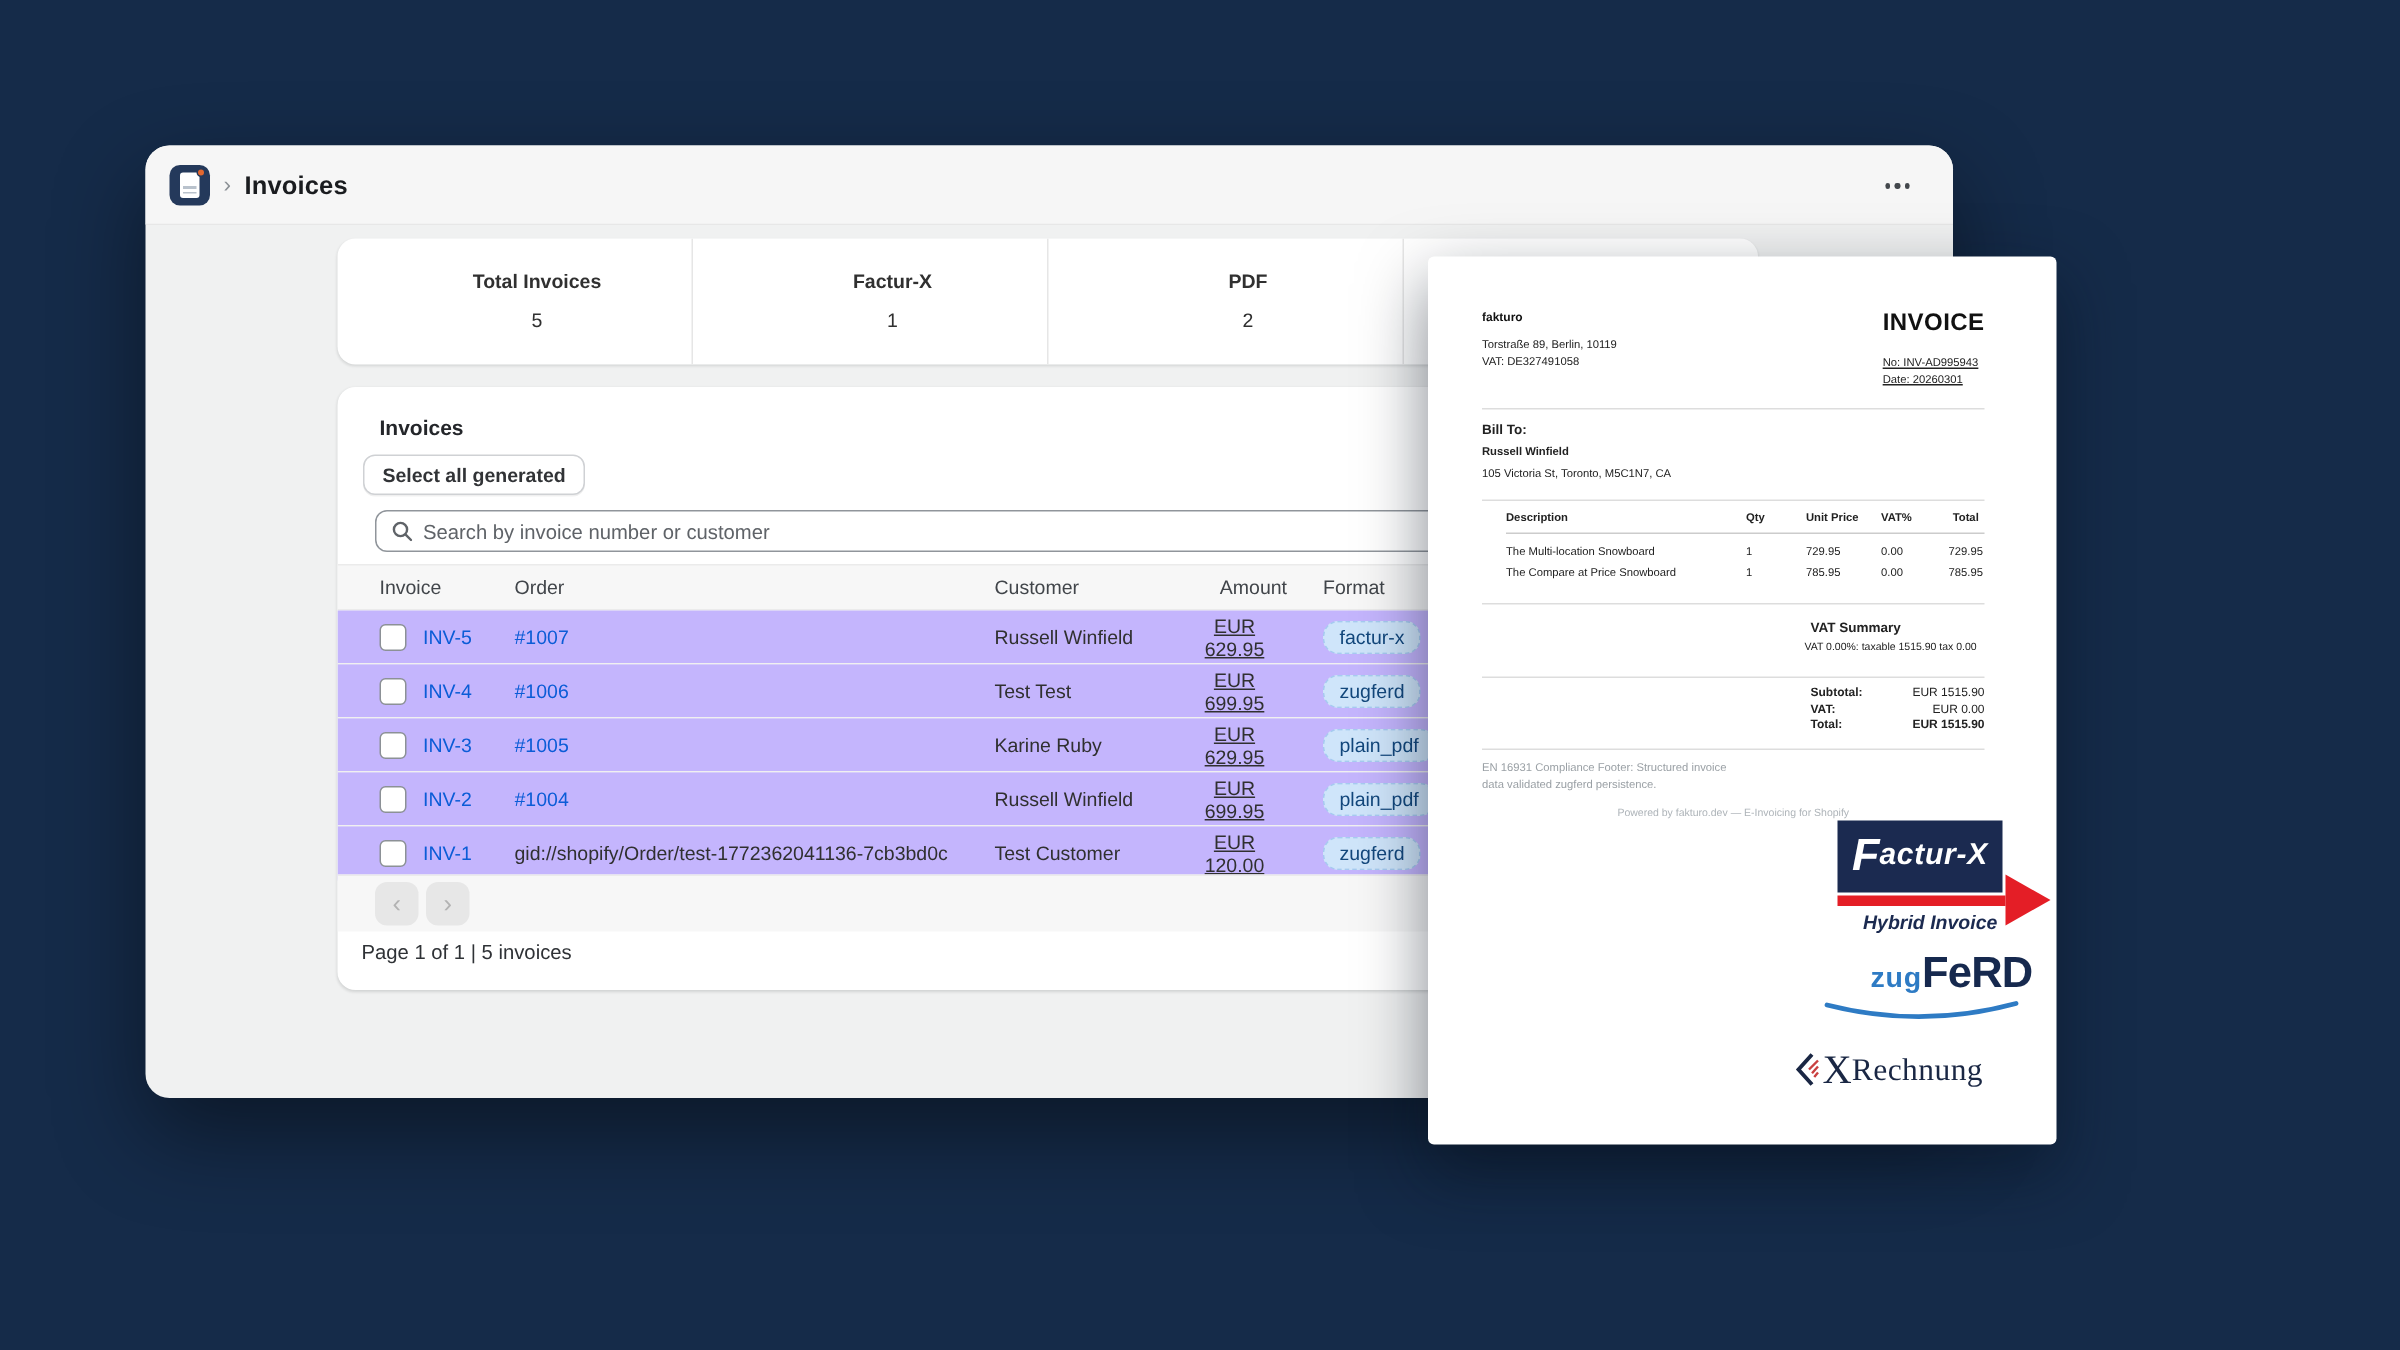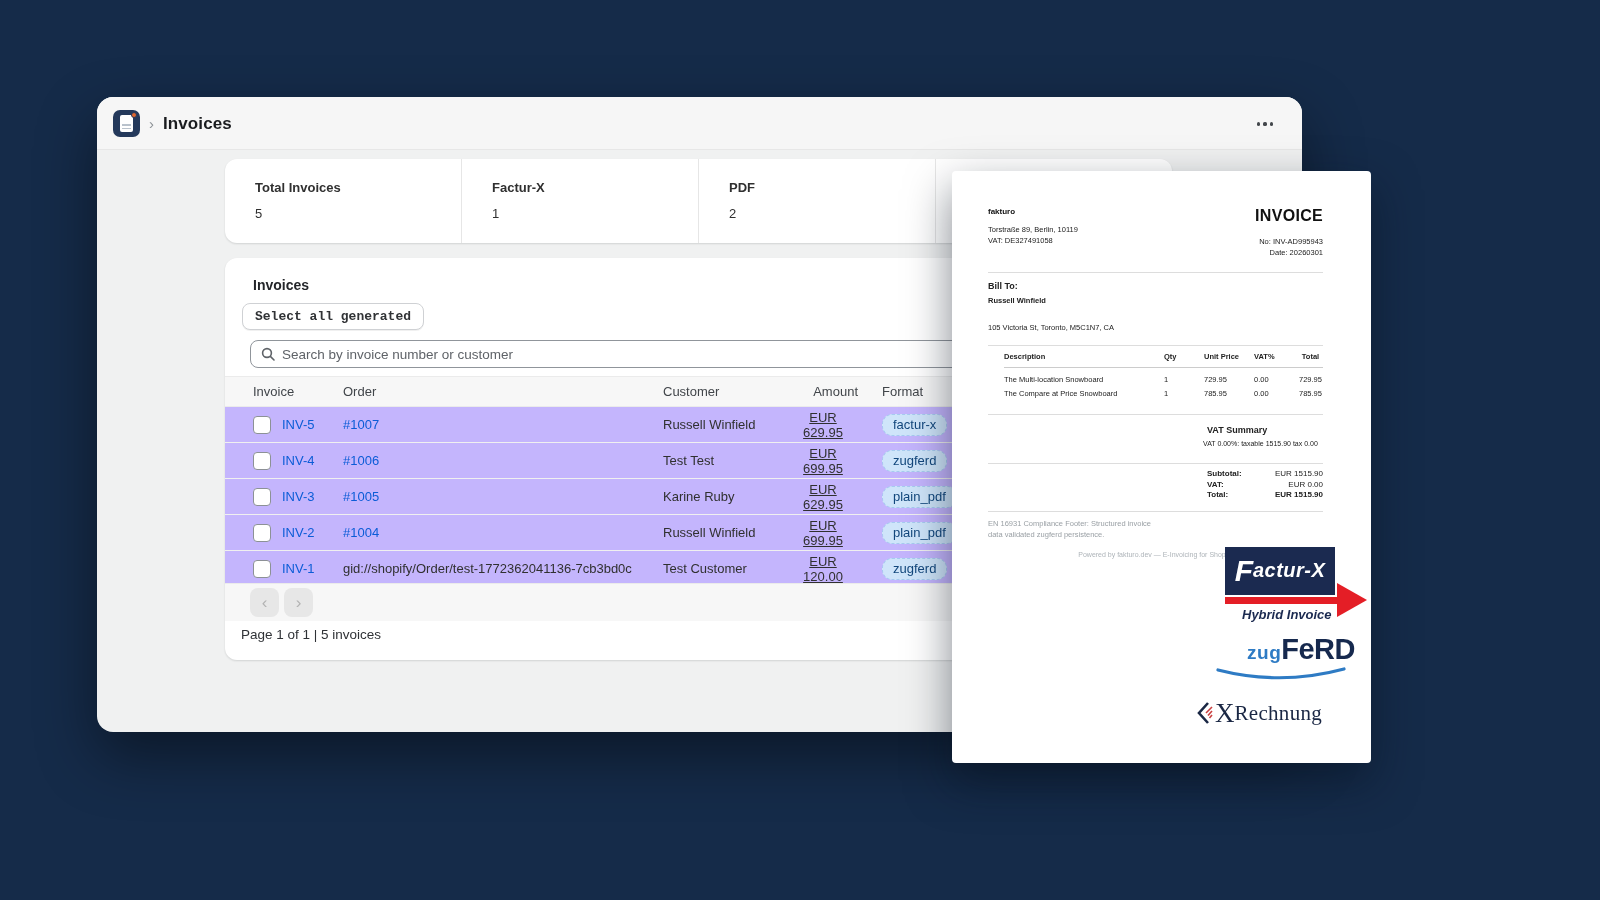--- a/index.html
+++ b/index.html
@@ -24,34 +24,34 @@
   .app-icon .doc-dot{position:absolute;right:3px;top:2px;width:6px;height:6px;border-radius:50%;
     background:#e2672f;border:1.5px solid #24395b;}
   .crumb-sep{color:#8c9196;font-size:15px;}
   .app-title{font-size:17px;font-weight:700;color:#1a1c1f;letter-spacing:.1px;}
   .kebab{position:absolute;right:22px;top:19px;width:30px;height:16px;display:flex;gap:3.5px;
     align-items:center;justify-content:center;cursor:pointer;background:none;border:none;}
   .kebab .dot{width:3.2px;height:3.2px;border-radius:50%;background:#43474c;}
 
   
   #stats-card{position:absolute;left:128px;top:62px;width:947px;height:84px;background:#fff;
-    border-radius:12px;box-shadow:0 1px 2px rgba(31,33,36,.14);display:flex;overflow:hidden;}
+    border-radius:12px;box-shadow:0 1px 2px rgba(31,33,36,.14);display:flex;overflow:hidden;text-align:center;}
   .stat{flex:1 1 0;padding:21px 0 0 30px;}
   .stat + .stat{border-left:1px solid #e6e6e6;}
   .stat-label{font-size:13px;font-weight:600;color:#303030;}
   .stat-value{margin-top:11px;font-size:13px;color:#303030;}
 
   
   #invoices-card{position:absolute;left:128px;top:161px;width:947px;height:402px;background:#fff;
     border-radius:12px;box-shadow:0 1px 2px rgba(31,33,36,.14);overflow:hidden;}
   .card-title{position:absolute;left:28px;top:19px;font-size:14px;font-weight:700;color:#24262a;}
   .btn-secondary{position:absolute;left:17px;top:45px;height:27px;padding:0 12px;background:#fff;
     border:1px solid #cfd1d4;border-radius:8px;box-shadow:0 1px 0 rgba(0,0,0,.06);font-size:13px;
     font-weight:600;color:#313336;display:inline-flex;align-items:center;cursor:pointer;
-    font-family:Liberation Mono, monospace;}
+    font-family:Liberation Sans, sans-serif;}
   .search-box{position:absolute;left:25px;top:82px;width:880px;height:28px;border:1px solid #90959b;
     border-radius:8px;background:#fff;display:flex;align-items:center;gap:7px;padding:0 10px;}
   .search-box input{border:none;outline:none;flex:1;font-size:13.5px;color:#0f172a;background:transparent;
     font-family:"Liberation Sans",sans-serif;}
   .search-box input::placeholder{color:#5f6368;opacity:1;}
 
   .inv-table{position:absolute;left:0;top:118px;width:947px;}
   .thead,.trow{display:grid;grid-template-columns:28px 29px 61px 320px 125px 70px 1fr;align-items:center;}
   .thead{height:31px;background:#f7f7f7;border-top:1px solid #ebebeb;border-bottom:1px solid #ebebeb;
     font-size:13px;color:#41454a;}
@@ -73,25 +73,25 @@
     font-size:17px;display:flex;align-items:center;justify-content:center;cursor:default;}
   .page-info{position:absolute;left:16px;top:369px;font-size:13.5px;color:#2f3236;}
 
   
   #pdf-overlay{position:absolute;left:952px;top:171px;width:419px;height:592px;background:#fff;
     border-radius:4px;box-shadow:0 18px 45px rgba(5,15,30,.5);padding:36px 48px 0 36px;color:#222;}
   .pdf-head{display:flex;justify-content:space-between;}
   .pdf-company{font-size:8px;font-weight:700;color:#111;}
   .pdf-addr{margin-top:9px;font-size:7.5px;line-height:1.45;color:#222;}
   .pdf-title{font-size:16px;font-weight:700;color:#111;text-align:right;letter-spacing:.3px;}
-  .pdf-meta{margin-top:12px;font-size:7.5px;line-height:1.45;text-align:right;}
+  .pdf-meta{margin-top:12px;font-size:7.5px;line-height:1.45;text-align:left;text-decoration:underline;}
   hr.pdf{border:none;border-top:1px solid #ddd;margin:13px 0 0;}
   .pdf-billto-label{margin-top:8px;font-size:9px;font-weight:700;}
   .pdf-billto-name{margin-top:5px;font-size:7.5px;font-weight:700;}
-  .pdf-billto-addr{margin-top:18px;font-size:7.5px;}
+  .pdf-billto-addr{margin-top:6px;font-size:7.5px;}
   .pdf-items{margin-top:6px;}
   .pdf-items-head,.pdf-item-row{display:grid;grid-template-columns:160px 40px 50px 44px 1fr;font-size:7.5px;margin-left:16px;}
   .pdf-items-head{font-weight:700;padding-bottom:6px;border-bottom:1px solid #ccc;}
   .pdf-col-total{text-align:center;}
   .pdf-item-row{padding:2.5px 0;color:#222;}
   .pdf-item-row:first-of-type{margin-top:5px;}
   .pdf-vat-title{margin-top:10px;margin-left:219px;font-size:9px;font-weight:700;}
   .pdf-vat-line{margin-top:5px;margin-left:215px;font-size:7px;white-space:nowrap;}
   .pdf-totals{margin-top:5px;}
   .pdf-total-row{display:flex;justify-content:space-between;margin-left:219px;font-size:8px;line-height:1.35;}

